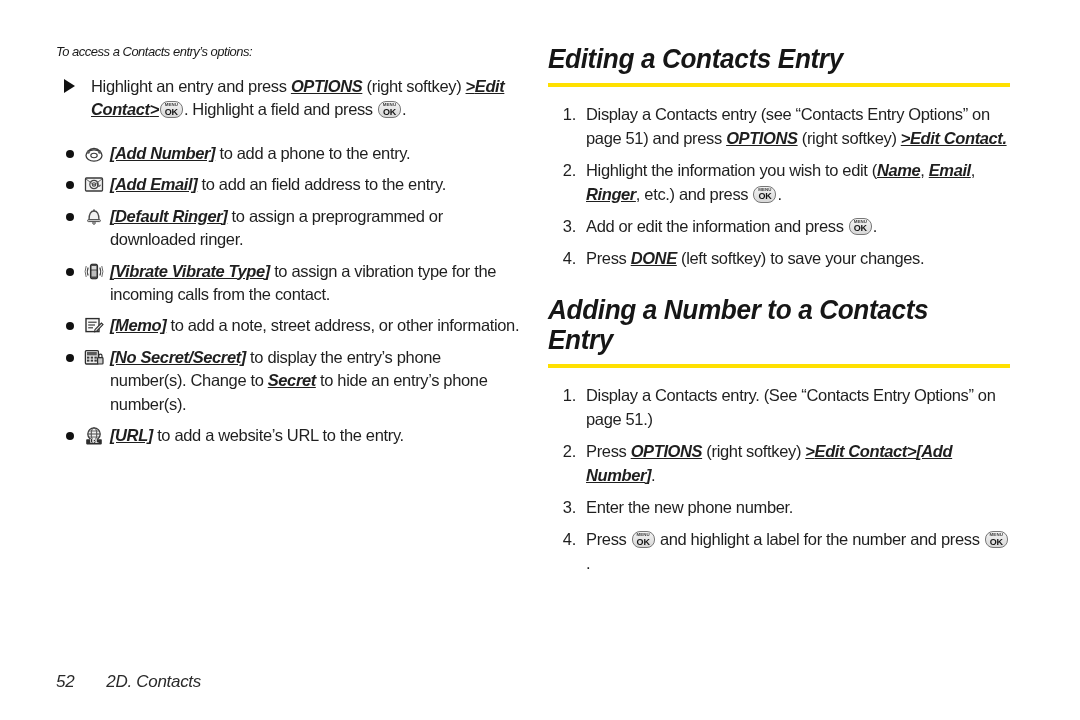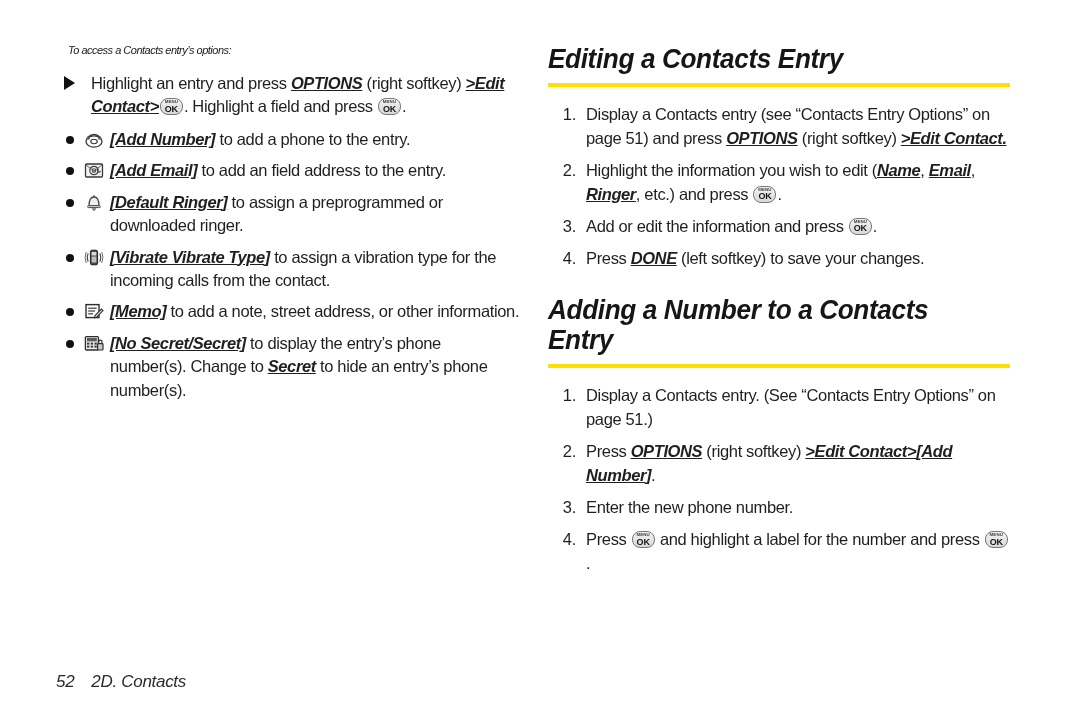--- a/index.html
+++ b/index.html
@@ -47,26 +47,26 @@
     transform: scaleX(0.97);
     transform-origin: left center;
   }
   .rule {
     height: 4px;
     background: #FFE000;
     width: 100%;
     margin: 0 0 16px 0;
   }
   .subhead {
-    font-size: 11px;
+    font-size: 13px;
     font-style: italic;
     font-weight: normal;
     letter-spacing: -0.5px;
     color: #1a1a1a;
-    margin: 0 0 16px 12px;
+    margin: 0 0 16px 0;
   }
 
   
   .body-text {
     font-size: 16.5px;
     line-height: 1.42;
     letter-spacing: -0.35px;
     color: #1f1f1f;
   }
   em.b {
@@ -175,42 +175,42 @@
   
   .footer {
     position: absolute;
     left: 56px;
     bottom: 28px;
     font-size: 17px;
     font-style: italic;
     letter-spacing: -0.3px;
     color: #2a2a2a;
     display: flex;
-    gap: 17px;
+    gap: 32px;
   }
   .footer .pg { font-style: italic; }
   .footer .ch { font-style: italic; }
 </style>
 </head>
 <body>
 
 <div class="page">
 
   <div class="col col-left">
 
     <div class="subhead">To access a Contacts entry’s options:</div>
 
     <ul>
       <li class="arrow-item body-text">
         <span class="marker"></span>
         <span>Highlight an entry and press </span><em class="b">OPTIONS</em><span> (right softkey) </span><em class="b">&gt;</em><em class="b">Edit Contact</em><em class="b">&gt;</em><span class="menuok"><span class="mk-top">MENU</span><span class="mk-bot">OK</span></span><span>. Highlight a field and press </span><span class="menuok"><span class="mk-top">MENU</span><span class="mk-bot">OK</span></span><span>.</span>
       </li>
     </ul>
 
-    <ul style="margin-top:9px">
+    <ul style="margin-top:20px">
 
       <li class="bullet-item body-text">
         <span class="dot"></span>
         <span class="glyph">
           <svg width="20" height="19" viewBox="0 0 20 19">
             <ellipse cx="10" cy="11.5" rx="8" ry="5.6" fill="none" stroke="#3a3a3a" stroke-width="1.3"></ellipse>
             <ellipse cx="10" cy="11.5" rx="3.2" ry="2.2" fill="none" stroke="#3a3a3a" stroke-width="1.1"></ellipse>
             <path d="M3.5 7.5 Q10 1.5 16.5 7.5" fill="none" stroke="#3a3a3a" stroke-width="1.3"></path>
             <circle cx="4.2" cy="8.2" r="1.6" fill="#5a5a5a"></circle>
             <circle cx="15.8" cy="8.2" r="1.6" fill="#5a5a5a"></circle>
@@ -290,20 +290,35 @@
                 <rect x="6.7" y="11.6" width="2.4" height="2"></rect>
                 <rect x="10.4" y="11.6" width="2.4" height="2"></rect>
             </g>
             <rect x="13.6" y="9.6" width="5.4" height="6.4" rx="0.8" fill="#c9c9c9" stroke="#2e2e2e" stroke-width="1.2"></rect>
             <path d="M14.8 9.6 v-1.8 a1.6 1.6 0 0 1 3.2 0 v1.8" fill="none" stroke="#2e2e2e" stroke-width="1.2"></path>
           </svg>
         </span>
         <em class="b">[No Secret/Secret]</em><span> to display the entry’s phone number(s). Change to </span><em class="b">Secret</em><span> to hide an entry’s phone number(s).</span>
       </li>
 
+      <li class="bullet-item body-text">
+        <span class="dot"></span>
+        <span class="glyph">
+          <svg width="20" height="19" viewBox="0 0 20 19">
+            <circle cx="10" cy="8" r="6.2" fill="#f0f0f0" stroke="#3a3a3a" stroke-width="1.3"></circle>
+            <ellipse cx="10" cy="8" rx="2.8" ry="6.2" fill="none" stroke="#4a4a4a" stroke-width="1"></ellipse>
+            <line x1="3.9" y1="8" x2="16.1" y2="8" stroke="#4a4a4a" stroke-width="1"></line>
+            <line x1="5" y1="5" x2="15" y2="5" stroke="#4a4a4a" stroke-width="0.8"></line>
+            <line x1="5" y1="11" x2="15" y2="11" stroke="#4a4a4a" stroke-width="0.8"></line>
+            <rect x="2.2" y="13.2" width="15.6" height="5.2" rx="0.8" fill="#2e2e2e"></rect>
+            <text x="10" y="17.3" font-family="'Liberation Sans', sans-serif" font-size="4.6" font-weight="bold" fill="#ffffff" text-anchor="middle">URL</text>
+          </svg>
+        </span>
+        <em class="b">[URL]</em><span> to add a website’s URL to the entry.</span>
+      </li>
 
 
     </ul>
   </div>
 
   <div class="col-right-inner">
 
     <h1 class="section-title">Editing a Contacts Entry</h1>
     <div class="rule"></div>
 

